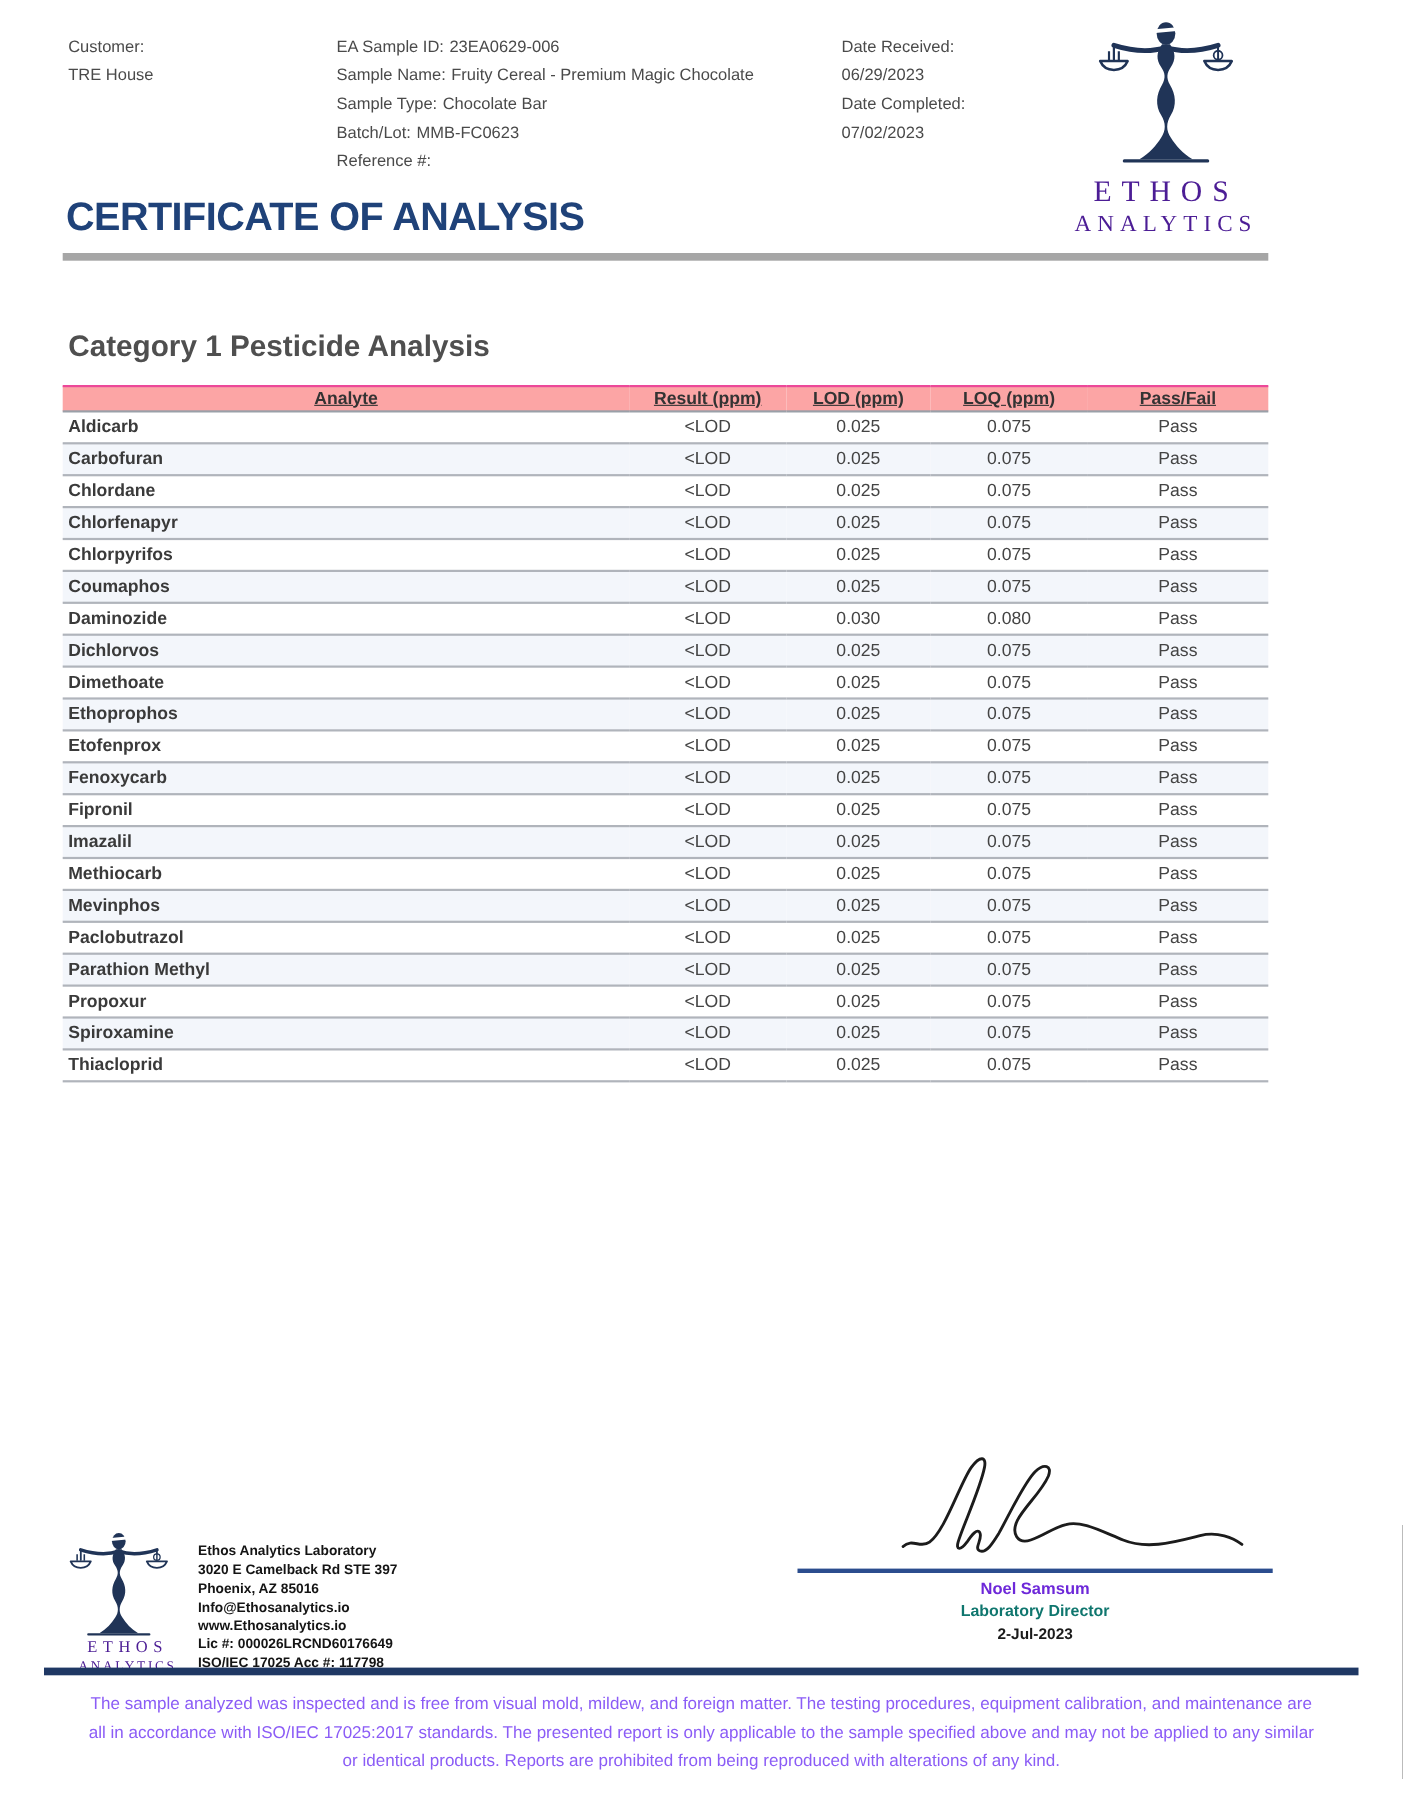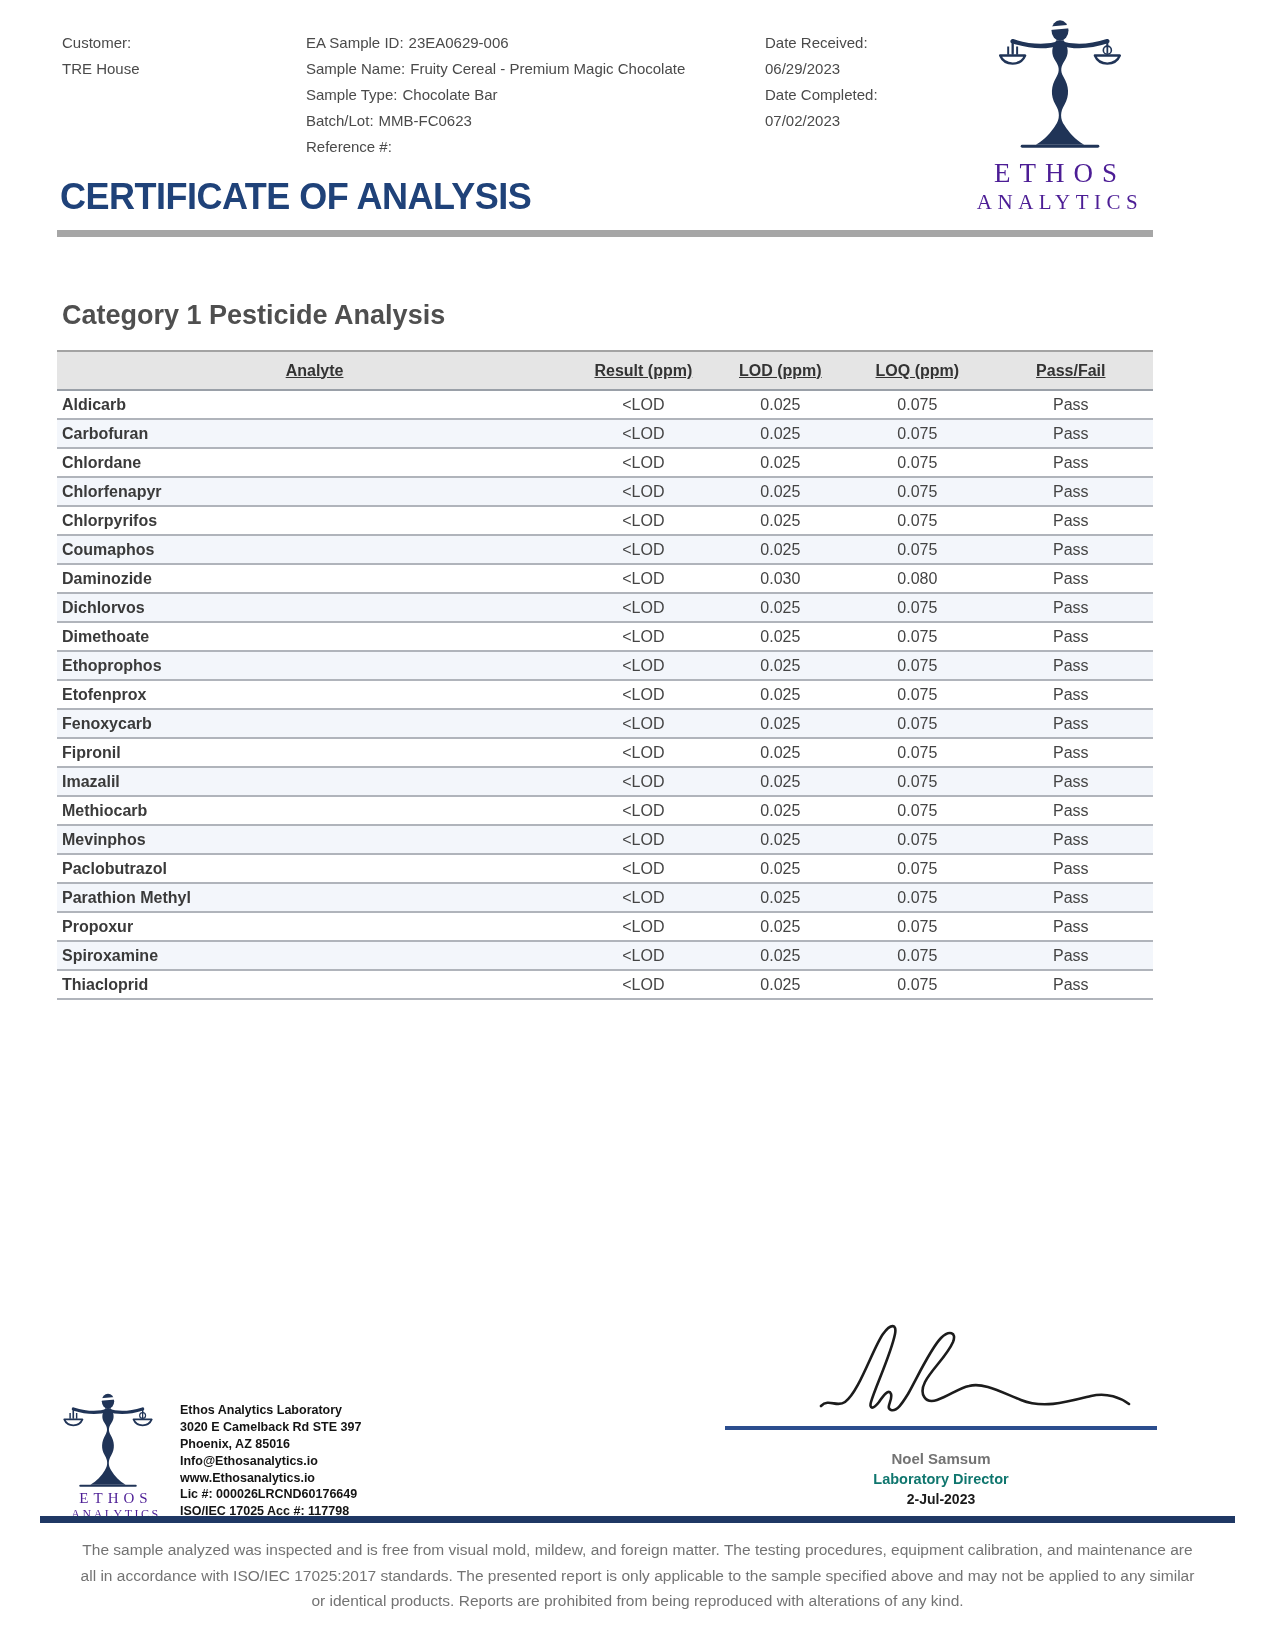--- a/index.html
+++ b/index.html
@@ -25,44 +25,44 @@
 
   
   .coa-title { position:absolute; left:60px; top:176px; font-size:36px; font-weight:800;
                color:#1F4279; letter-spacing:-0.5px; }
   .title-rule { position:absolute; left:57px; top:230px; width:1096px; height:7px; background:#A6A6A6; }
 
   
   .section-heading { position:absolute; left:62px; top:300px; font-size:27px; font-weight:700; color:#4f4f4f; }
   table.coa { position:absolute; left:57px; top:350px; width:1096px; border-collapse:collapse;
               font-size:16px; color:#3d3d3d; }
-  table.coa thead th { height:39px; background:#e5e5e5; font-weight:700; color:#333;
-              text-decoration:underline; border-top:2px solid #a3a3a3; border-bottom:2px solid #9aa0a8; }
+  table.coa thead th { height:23px; background:#fca5a5; font-weight:700; color:#333;
+              text-decoration:underline; border-top:2px solid #ec4899; border-bottom:2px solid #9aa0a8; }
   table.coa td { height:29px; text-align:center; border-bottom:2px solid #b0b4bb; color:#444; }
   table.coa td.analyte { text-align:left; padding-left:5px; font-weight:700; color:#3a3a3a; }
   table.coa tr.alt td { background:#F3F6FB; }
   .col-analyte { width:47%; } .col-result { width:13%; } .col-lod { width:12%; }
   .col-loq { width:13%; } .col-pass { width:15%; }
 
   
   .footer-left { position:absolute; left:62px; top:1392px; display:flex; align-items:flex-end; gap:10px; }
   .footer-left svg.figure { width:92px; height:98px; display:block; }
   .footer-logo { width:108px; text-align:center; }
   .footer-logo .logo-word .l1 { font-size:15px; letter-spacing:5px; }
   .footer-logo .logo-word .l2 { font-size:12px; letter-spacing:2.5px; }
   .lab-lines { font-size:12.5px; font-weight:700; color:#141414; line-height:16.8px; padding-bottom:2px; }
   .footer-right { position:absolute; left:725px; top:1318px; width:432px; text-align:center; }
   .sig-svg { display:block; width:432px; height:108px; }
   .sig-line { border-top:4px solid #2B4D8E; }
-  .sig-name  { margin-top:20px; font-size:15px; font-weight:700; color:#737373; }
+  .sig-name  { margin-top:6px; font-size:15px; font-weight:700; color:#6d28d9; }
   .sig-title { margin-top:4px; font-size:14.5px; font-weight:700; color:#0f766e; }
   .sig-date  { margin-top:4px; font-size:14px;  font-weight:700; color:#1b1b1b; }
   .bottom-bar { position:absolute; left:40px; top:1516px; width:1195px; height:7px; background:#1F3864; }
   .disclaimer { position:absolute; left:75px; top:1537px; width:1125px; text-align:center;
-                font-size:15.5px; line-height:25.5px; color:#737373; }
+                font-size:15.5px; line-height:25.5px; color:#8b5cf6; }
 </style>
 </head>
 <body>
 
 <svg width="0" height="0" style="position:absolute">
   <defs>
     <g id="ethos-figure">
 
       <ellipse cx="70" cy="14" rx="9.5" ry="11.5" fill="#203457"></ellipse>
       <path d="M59 9.5 L81 7.5 L81 11.5 L59 13.5 Z" fill="#fff"></path>

